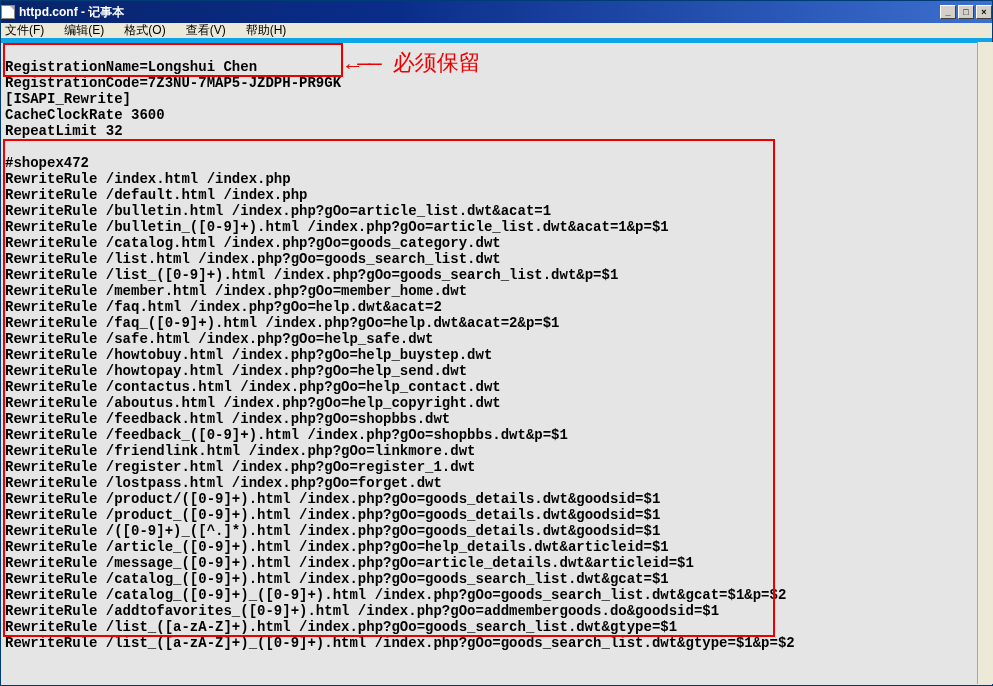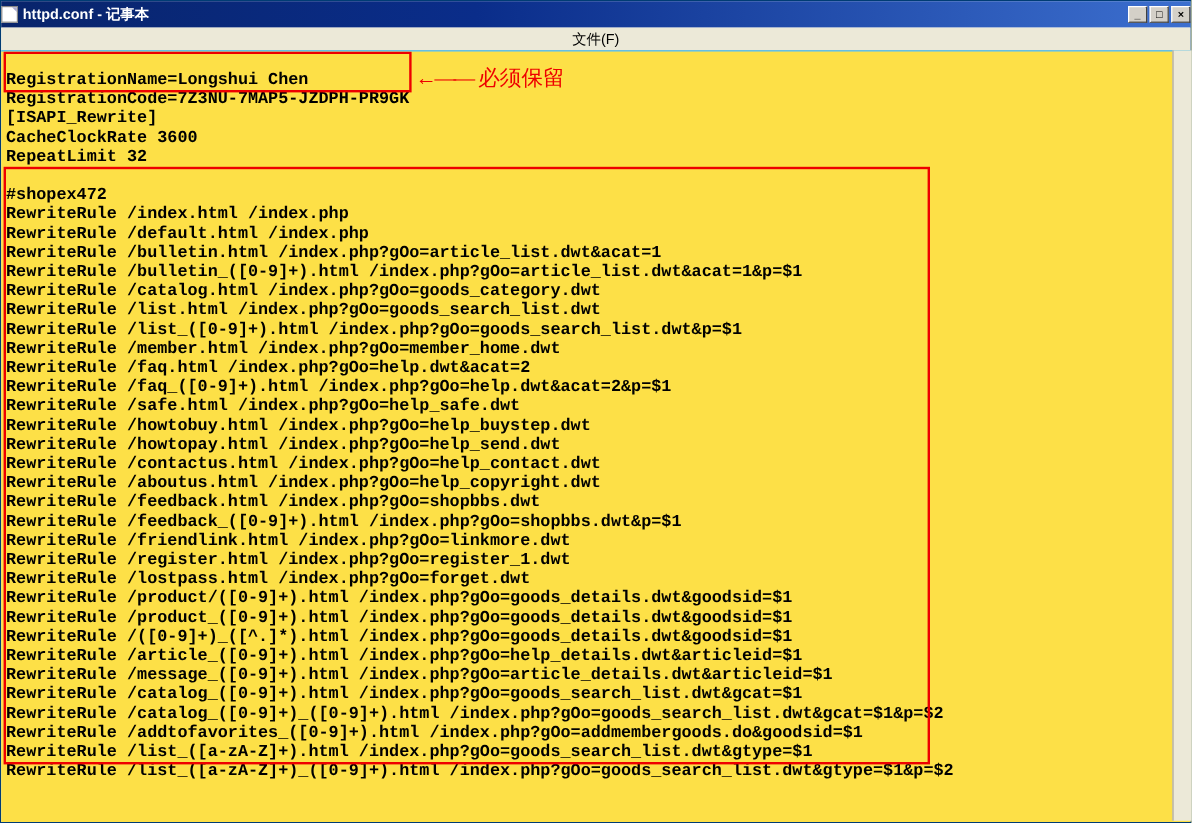--- a/index.html
+++ b/index.html
@@ -31,50 +31,49 @@
 .titlebar-text { flex: 1; }
 .window-controls { display:flex; gap:2px; }
 .window-controls .wbtn {
   width:16px; height:14px; background:#d4d0c8; border:1px solid #fff; border-right-color:#404040; border-bottom-color:#404040;
   font-size:9px; line-height:12px; text-align:center; color:#000;
 }
 .menubar {
   background: #ece9d8;
   padding: 2px 4px;
   display: flex;
-  gap: 0;
-  border-bottom: 1px solid #0ea5e9;
+  gap: 20px;
+  border-bottom: 5px solid #0ea5e9;
   height: 20px;
   align-items: center;
-  flex-direction: column;
 }
 .menubar .menu-item { cursor: default; }
 .content-area {
   flex: 1;
-  background: #fde047;
+  background: #e5e5e5;
   position: relative;
   font-family: "Courier New", "SimSun", monospace;
   font-size: 14px;
   font-weight: bold;
   line-height: 16px;
   color: #000;
   white-space: pre;
   padding: 0 4px;
   overflow: hidden;
 }
 .red-box {
   position: absolute;
   border: 2px solid #e00;
   pointer-events: none;
 }
 .annot {
   position: absolute;
   color: #e00;
-  font-family: Liberation Serif, serif;
-  font-size: 18px;
+  font-family: Liberation Mono, monospace;
+  font-size: 22px;
   font-weight: normal;
   white-space: nowrap;
 }
 .annot .arrow { letter-spacing: -2px; }
 .scrollbar-v {
   position:absolute; right:0; top:42px; bottom:2px; width:16px; background:#ece9d8; border-left:1px solid #aca899;
 }
 </style>
 </head>
 <body>

